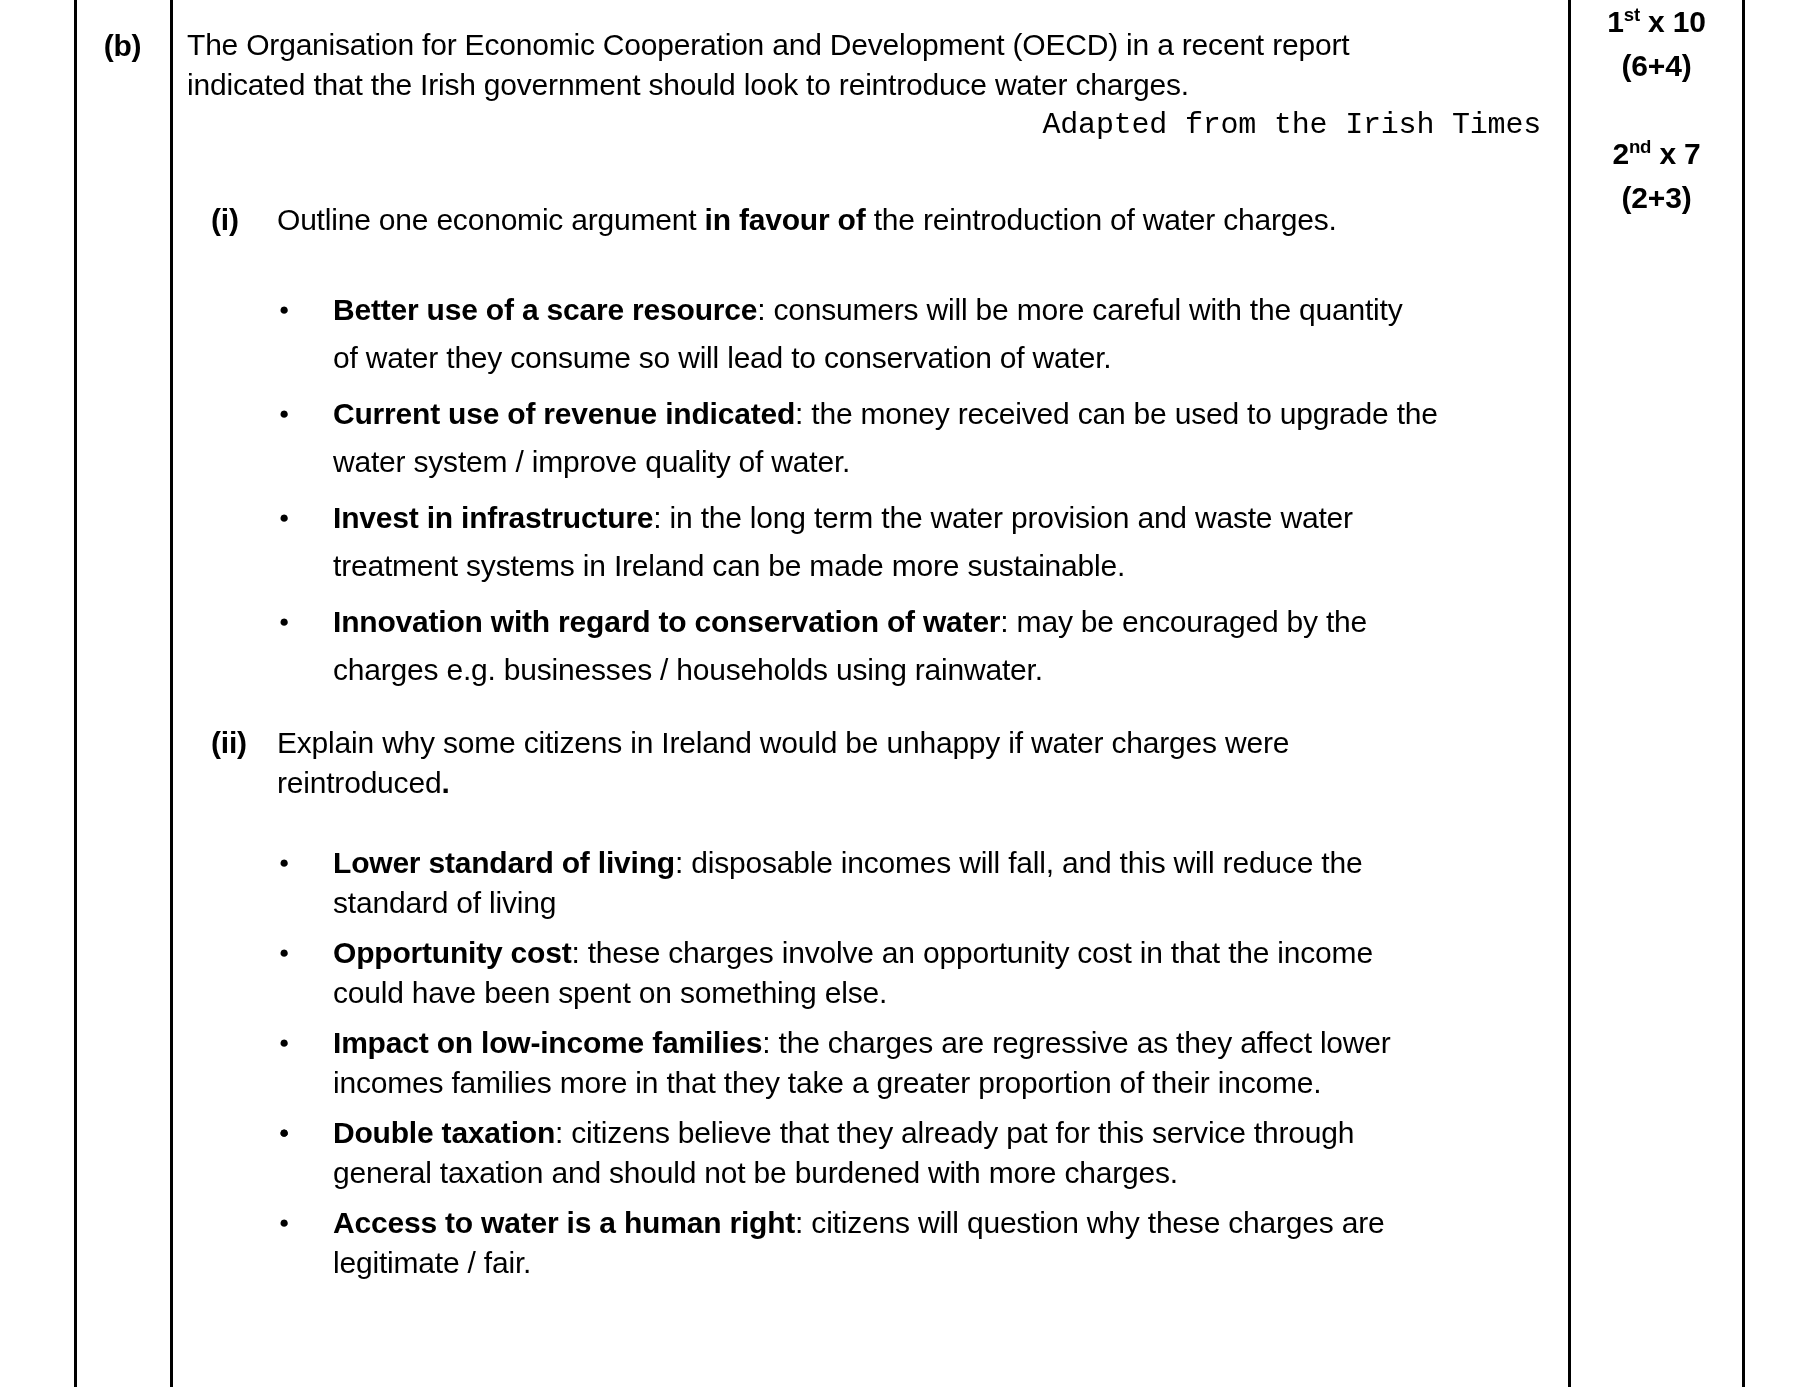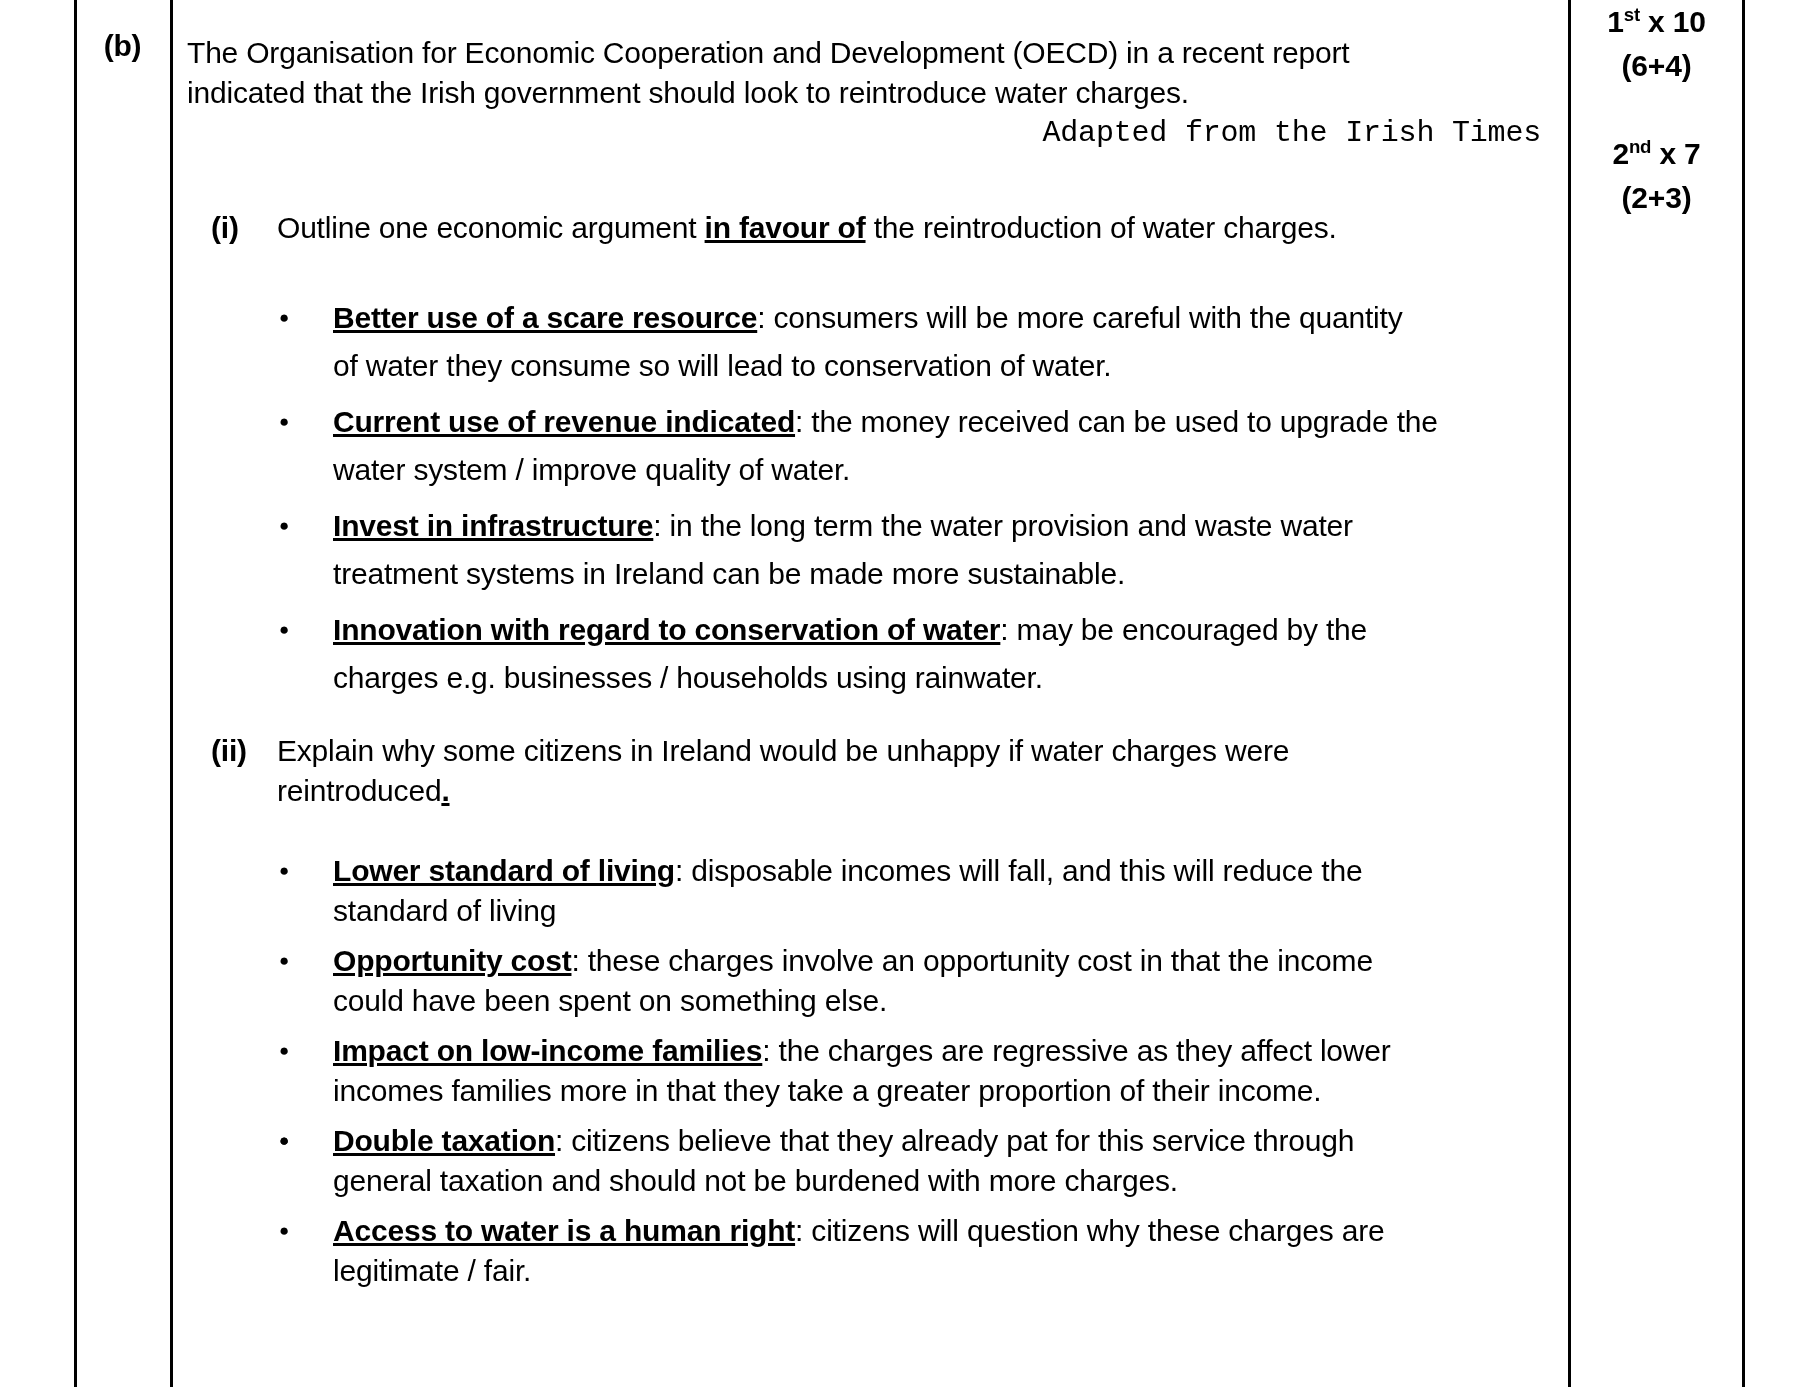--- a/index.html
+++ b/index.html
@@ -30,21 +30,21 @@
     position: absolute;
     left: 77px; top: 0;
     width: 91px;
     padding-top: 26px;
     text-align: center;
     font-weight: bold;
     line-height: 40px;
   }
   .col-main {
     position: absolute;
-    left: 173px; top: 8px;
+    left: 173px; top: 0;
     width: 1395px;
     box-sizing: border-box;
     padding: 25px 27px 0 14px;
     line-height: 40px;
   }
   .col-marks {
     position: absolute;
     left: 1571px; top: 0;
     width: 171px;
     text-align: center;
@@ -80,21 +80,21 @@
     margin-bottom: 8px;
     white-space: nowrap;
   }
   .bullets.b-ii .bullet-item { margin-bottom: 10px; }
   .bullet-dot {
     position: absolute;
     left: 0; top: 0;
     font-size: 17px;
     line-height: inherit;
   }
-  strong { font-weight: bold; text-decoration: underline; }
+  strong { font-weight: bold; }
 </style>
 </head>
 <body>
 
 <div class="page">
 
   <div class="vline l1"></div>
   <div class="vline l2"></div>
   <div class="vline l3"></div>
   <div class="vline l4"></div>

